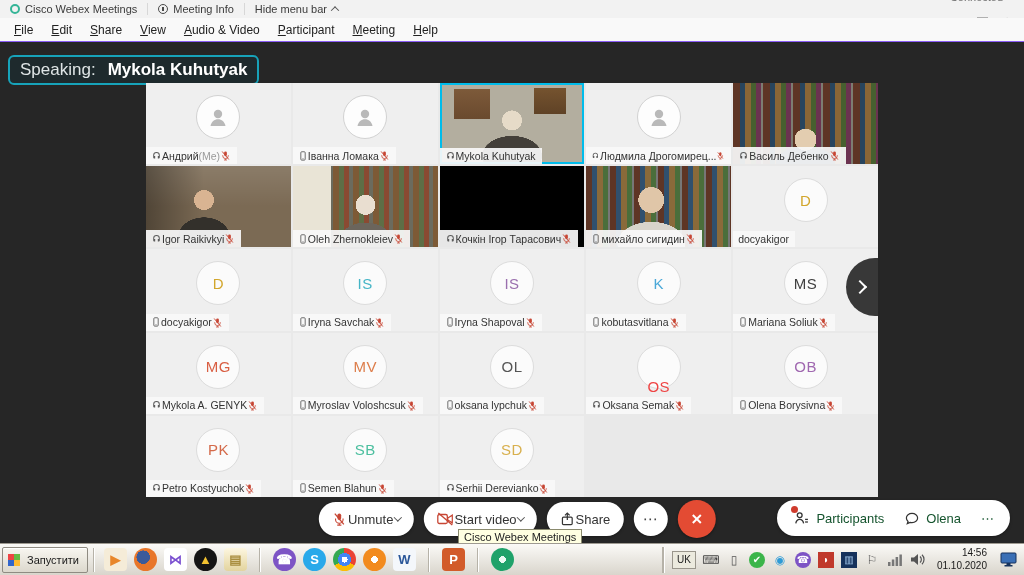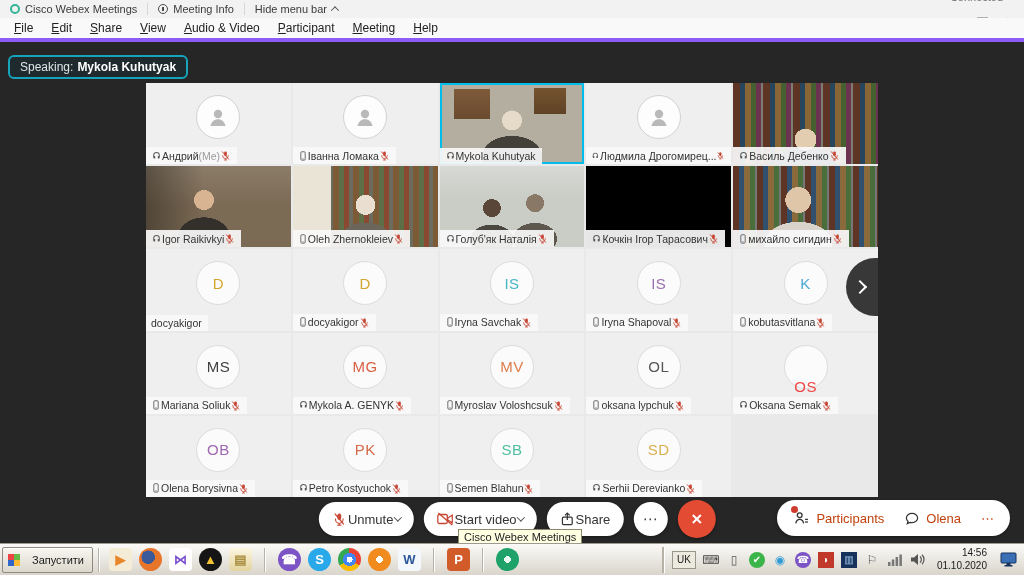--- a/index.html
+++ b/index.html
@@ -21,31 +21,31 @@
   .conn-dot { width:6px; height:6px; border-radius:50%; background:#3bb54a; }
   .winbtns { display:flex; gap:16px; align-items:center; color:#b5b5b5; }
   .wb { width:12px; height:10px; position:relative; cursor:default; }
   .wb-min::after { content:""; position:absolute; left:1px; bottom:2px; width:9px; height:1.5px; background:#b0b0b0; }
   .wb-max::after { content:""; position:absolute; left:1px; top:0; width:9px; height:8px; border:1.4px solid #b0b0b0; }
   .wb-close::before,.wb-close::after { content:""; position:absolute; left:5px; top:0; width:1.5px; height:10px; background:#b0b0b0; }
   .wb-close::before { transform:rotate(45deg);} .wb-close::after { transform:rotate(-45deg);}
 
   
   .menubar { position:absolute; left:0; top:18px; width:1024px; height:24px; background:#f9f9f9;
-    border-bottom:4px solid #8b5cf6; display:flex; align-items:center; gap:2px; padding-left:6px;
+    border-bottom:1px solid #8b5cf6; display:flex; align-items:center; gap:2px; padding-left:6px;
     font-size:12px; color:#222; }
   .menu-item { padding:3px 8px; cursor:default; }
   .menu-item u { text-decoration-thickness:1px; }
 
   
   .stage { position:absolute; left:0; top:42px; width:1024px; height:501px; background:#262626; }
 
-  .speaking { position:absolute; left:8px; top:13px; display:flex; gap:4px; align-items:center;
+  .speaking { position:absolute; left:8px; top:13px; display:flex; gap:12px; align-items:center;
     background:#1e2a2d; border:2px solid #17a3ba; border-radius:6px; padding:3px 10px;
-    font-size:12px; color:#dfe5e6; }
+    font-size:17px; color:#dfe5e6; }
   .speaking b { color:#fff; }
 
   
   .grid { position:absolute; left:146px; top:41px; width:732px; height:414px;
     display:grid; grid-template-columns:repeat(5,1fr); grid-template-rows:repeat(5,1fr);
     gap:2px; background:#e9e9e9; }
   .tile { position:relative; background:#efefef; overflow:hidden; }
   .tile.active { box-shadow:inset 0 0 0 2px #00bceb; }
   .vid { position:absolute; inset:0; }
   .tile.active .vid { inset:2px; }
@@ -125,32 +125,32 @@
   .circle-btn { width:34px; height:34px; border-radius:50%; background:#fff; display:flex;
     align-items:center; justify-content:center; font-size:15px; color:#444; cursor:pointer;
     box-shadow:0 1px 3px rgba(0,0,0,.35); }
   .leave { width:38px; height:38px; border-radius:50%; background:#e34b33; display:flex;
     align-items:center; justify-content:center; cursor:pointer; box-shadow:0 1px 3px rgba(0,0,0,.4); }
   .chev-d { width:6px; height:6px; border-right:1.6px solid #555; border-bottom:1.6px solid #555;
     transform:rotate(45deg) translate(-1px,-1px); }
   .right-controls { position:absolute; right:14px; top:458px; height:36px; background:#fff;
     border-radius:18px; display:flex; align-items:center; padding:0 6px;
     box-shadow:0 1px 3px rgba(0,0,0,.35); }
-  .rc-btn { display:flex; align-items:center; gap:6px; font-size:13px; color:#c2410c;
+  .rc-btn { display:flex; align-items:center; gap:6px; font-size:13px; color:#14532d;
     padding:0 10px; height:100%; cursor:pointer; position:relative; }
   .note-dot { position:absolute; left:8px; top:6px; width:7px; height:7px; border-radius:50%;
     background:#cf3b2d; }
   .tooltip { position:absolute; left:458px; top:487px; background:#ffffe1;
     border:1px solid #8a8a6e; font-size:11px; color:#222; padding:1px 5px; }
 
   
   .taskbar { position:absolute; left:0; top:543px; width:1024px; height:32px;
     background:linear-gradient(#fbfaf7,#d9d5cc); border-top:1px solid #9e9a91;
     display:flex; align-items:center; }
-  .startbtn { height:26px; margin-left:2px; display:flex; align-items:center; gap:12px;
+  .startbtn { height:26px; margin-left:2px; display:flex; align-items:center; gap:7px;
     background:linear-gradient(#f8f6f0,#dcd8cd); border:1px solid #8f8b82; border-radius:2px;
     box-shadow:inset 0 1px 0 #fff; padding:0 8px 0 5px; font-size:11px; color:#1a1a1a; cursor:pointer; }
   .flag { width:12px; height:12px; display:grid; grid-template-columns:6px 6px; grid-template-rows:6px 6px; }
   .flag i:nth-child(1){background:#e44;} .flag i:nth-child(2){background:#6b4;}
   .flag i:nth-child(3){background:#36c;} .flag i:nth-child(4){background:#fb3;}
   .tb-vsep { width:2px; height:24px; margin:0 5px;
     background:linear-gradient(90deg,#b6b2a8 1px,#fff 1px); }
   .apps { display:flex; align-items:center; gap:7px; padding-left:4px; }
   .app { width:23px; height:23px; border-radius:4px; display:flex; align-items:center;
     justify-content:center; font-size:13px; font-weight:bold; cursor:pointer; }
@@ -361,39 +361,20 @@
       <svg class="ic-muted" width="11" height="13" viewBox="0 0 16 16">
         <rect x="6" y="2" width="4" height="7" rx="2" fill="#c74634"></rect>
         <path d="M4 7.5v1a4 4 0 0 0 8 0v-1" stroke="#c74634" fill="none" stroke-width="1.2"></path>
         <line x1="8" y1="12.7" x2="8" y2="14.3" stroke="#c74634" stroke-width="1.2"></line>
         <line x1="5.8" y1="14.5" x2="10.2" y2="14.5" stroke="#c74634" stroke-width="1.2"></line>
         <line x1="3.2" y1="2.2" x2="12.8" y2="13.8" stroke="#c74634" stroke-width="1.4"></line>
       </svg>
     </div>
   </div>
 
-  <div class="tile">
-    <div class="vid sc-two-people"></div>
-
-    <div class="nlabel">
-      <svg class="ic-headset" width="11" height="12" viewBox="0 0 16 16">
-        <path d="M8 2.2a4.8 4.8 0 0 0-4.8 4.8v2.7c0 1 .8 1.9 1.9 1.9h1V8H4.6V7a3.4 3.4 0 1 1 6.8 0v1h-1.5v3.6h1c1.1 0 1.9-.9 1.9-1.9V7A4.8 4.8 0 0 0 8 2.2z" fill="#5a5a5a"></path>
-      </svg>
-
-      <span class="nm">Голуб'як Наталія</span>
-
-      <svg class="ic-muted" width="11" height="13" viewBox="0 0 16 16">
-        <rect x="6" y="2" width="4" height="7" rx="2" fill="#c74634"></rect>
-        <path d="M4 7.5v1a4 4 0 0 0 8 0v-1" stroke="#c74634" fill="none" stroke-width="1.2"></path>
-        <line x1="8" y1="12.7" x2="8" y2="14.3" stroke="#c74634" stroke-width="1.2"></line>
-        <line x1="5.8" y1="14.5" x2="10.2" y2="14.5" stroke="#c74634" stroke-width="1.2"></line>
-        <line x1="3.2" y1="2.2" x2="12.8" y2="13.8" stroke="#c74634" stroke-width="1.4"></line>
-      </svg>
-    </div>
-  </div>
 
   <div class="tile">
     <div class="vid sc-black"></div>
 
     <div class="nlabel">
       <svg class="ic-headset" width="11" height="12" viewBox="0 0 16 16">
         <path d="M8 2.2a4.8 4.8 0 0 0-4.8 4.8v2.7c0 1 .8 1.9 1.9 1.9h1V8H4.6V7a3.4 3.4 0 1 1 6.8 0v1h-1.5v3.6h1c1.1 0 1.9-.9 1.9-1.9V7A4.8 4.8 0 0 0 8 2.2z" fill="#5a5a5a"></path>
       </svg>
 
       <span class="nm">Кочкін Ігор Тарасович</span>

